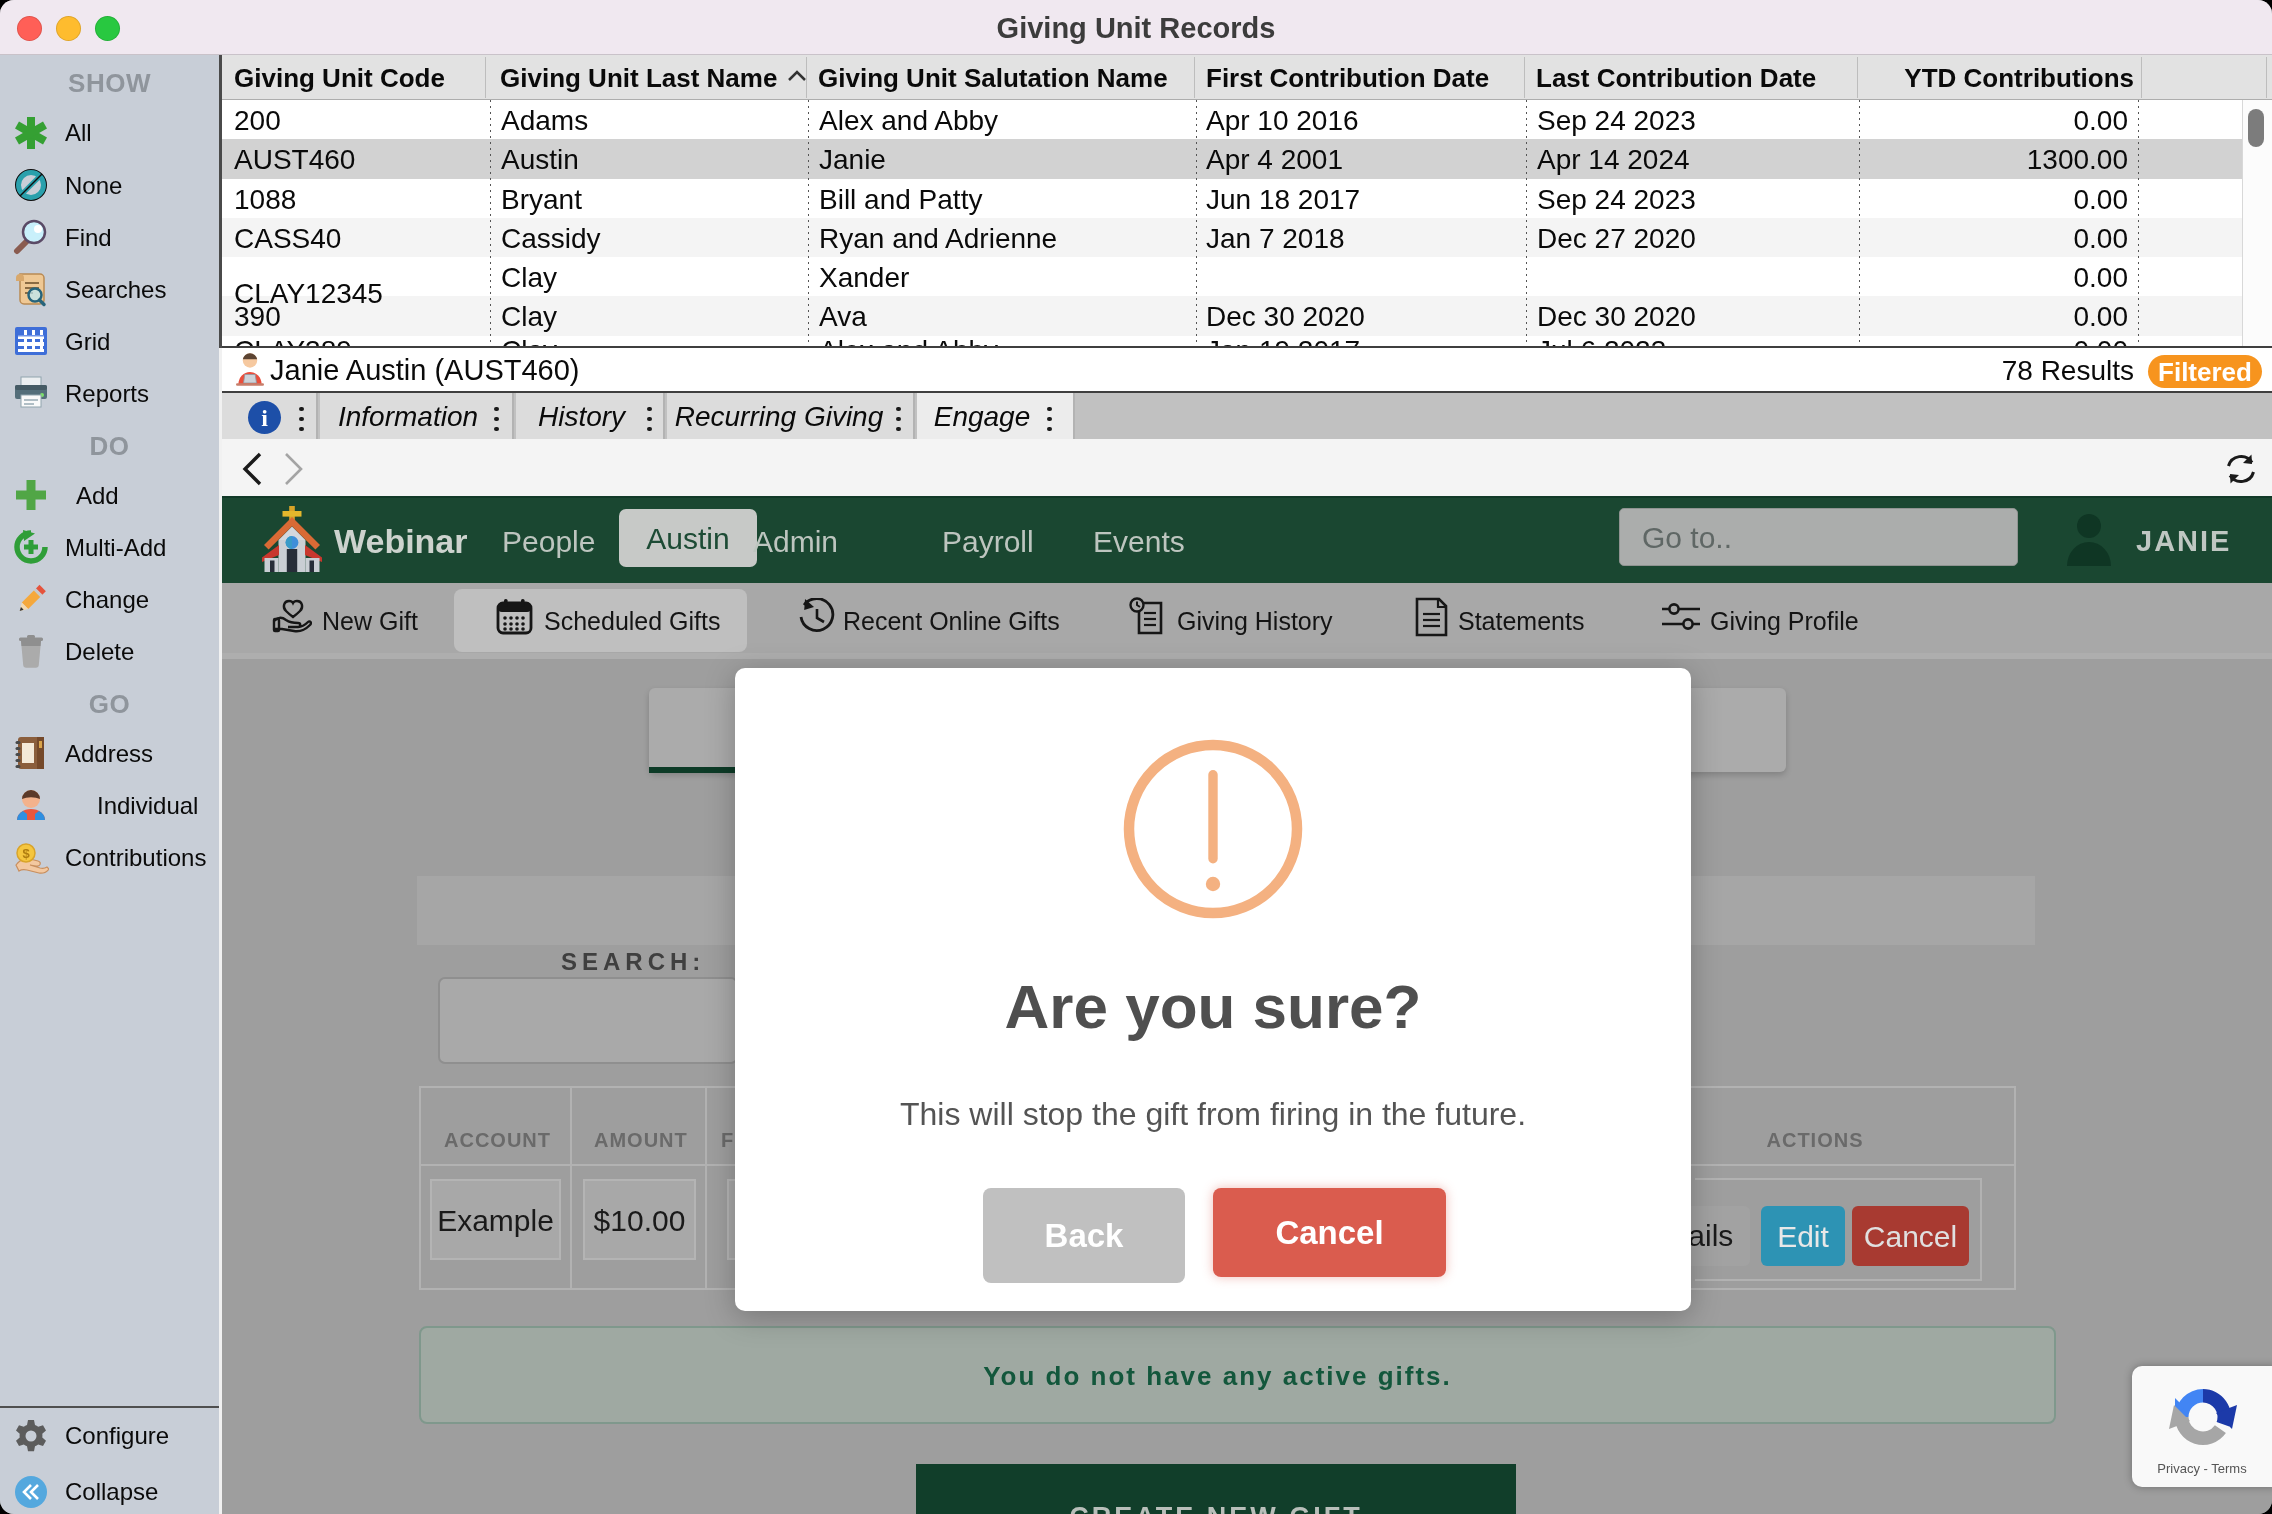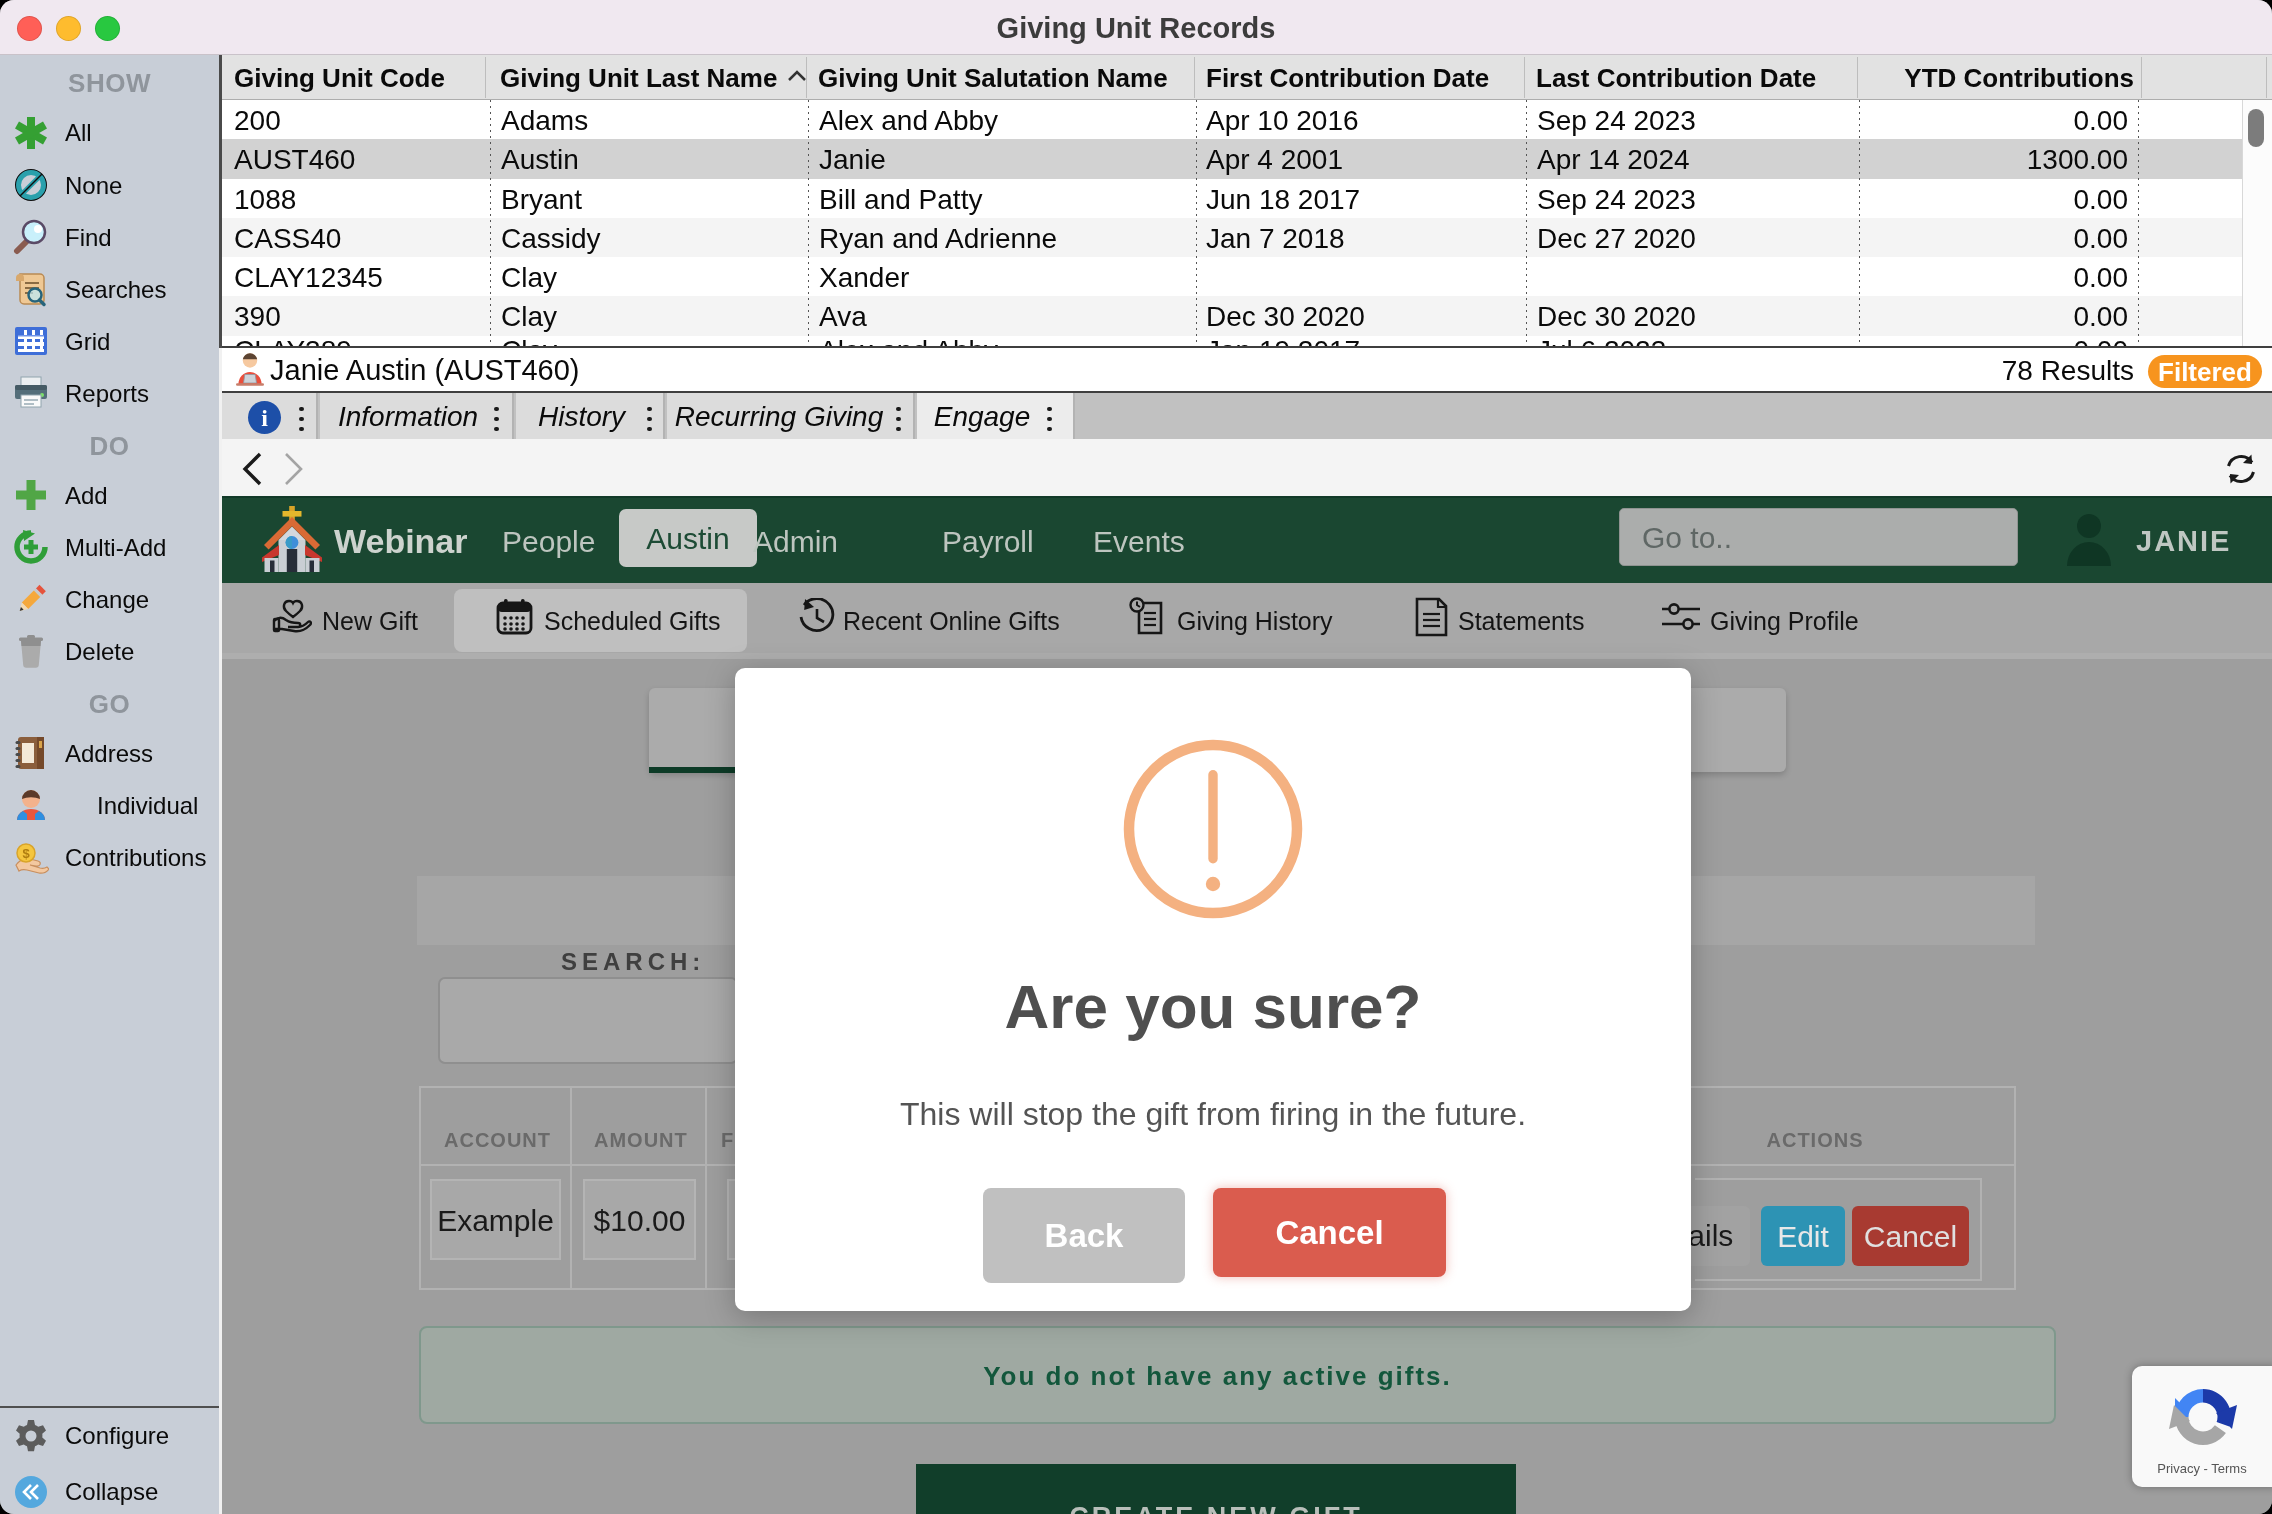--- a/index.html
+++ b/index.html
@@ -167,21 +167,21 @@
         </g>
       </svg></div>
   <div class="abs sblabel" style="top:380px;">Reports</div>
 
   <div class="abs sbicon" style="top:477px;"><svg viewBox="0 0 36 36" width="36" height="36">
         <g stroke="#51A646" stroke-width="9" stroke-linecap="butt">
           <line x1="18" y1="3" x2="18" y2="33"></line>
           <line x1="3" y1="18" x2="33" y2="18"></line>
         </g>
       </svg></div>
-  <div class="abs sblabel" style="top:482px;">Add</div>
+  <div class="abs sblabel" style="top:482px;margin-left:11px;">Add</div>
 
   <div class="abs sbicon" style="top:529px;"><svg viewBox="0 0 36 36" width="36" height="36">
         <path d="M 32 18 A 14 14 0 1 1 18 4" fill="none" stroke="#2F9E38" stroke-width="5.5"></path>
         <path d="M 10 1 L 22 4.5 L 11 12 Z" fill="#2F9E38"></path>
         <g stroke="#2F9E38" stroke-width="5">
           <line x1="18" y1="11" x2="18" y2="25"></line>
           <line x1="11" y1="18" x2="25" y2="18"></line>
         </g>
       </svg></div>
   <div class="abs sblabel" style="top:534px;">Multi-Add</div>
@@ -291,21 +291,21 @@
     <div class="abs cell" style="left:819px; top:179px;">Bill and Patty</div>
     <div class="abs cell" style="left:1206px; top:179px;">Jun 18 2017</div>
     <div class="abs cell" style="left:1537px; top:179px;">Sep 24 2023</div>
     <div class="abs cell" style="left:1928px; top:179px; width:200px; text-align:right;">0.00</div>
   <div class="abs cell" style="left:234px; top:218px;">CASS40</div>
     <div class="abs cell" style="left:501px; top:218px;">Cassidy</div>
     <div class="abs cell" style="left:819px; top:218px;">Ryan and Adrienne</div>
     <div class="abs cell" style="left:1206px; top:218px;">Jan 7 2018</div>
     <div class="abs cell" style="left:1537px; top:218px;">Dec 27 2020</div>
     <div class="abs cell" style="left:1928px; top:218px; width:200px; text-align:right;">0.00</div>
-  <div class="abs cell" style="left:234px; top:257px;">CLAY12345</div>
+  <div class="abs cell" style="left:234px; top:273px;">CLAY12345</div>
     <div class="abs cell" style="left:501px; top:257px;">Clay</div>
     <div class="abs cell" style="left:819px; top:257px;">Xander</div>
     <div class="abs cell" style="left:1928px; top:257px; width:200px; text-align:right;">0.00</div>
   <div class="abs cell" style="left:234px; top:296px;">390</div>
     <div class="abs cell" style="left:501px; top:296px;">Clay</div>
     <div class="abs cell" style="left:819px; top:296px;">Ava</div>
     <div class="abs cell" style="left:1206px; top:296px;">Dec 30 2020</div>
     <div class="abs cell" style="left:1537px; top:296px;">Dec 30 2020</div>
     <div class="abs cell" style="left:1928px; top:296px; width:200px; text-align:right;">0.00</div>
   <div class="abs cell" style="left:234px; top:330px; height:16px; overflow:hidden;">CLAY389</div>

